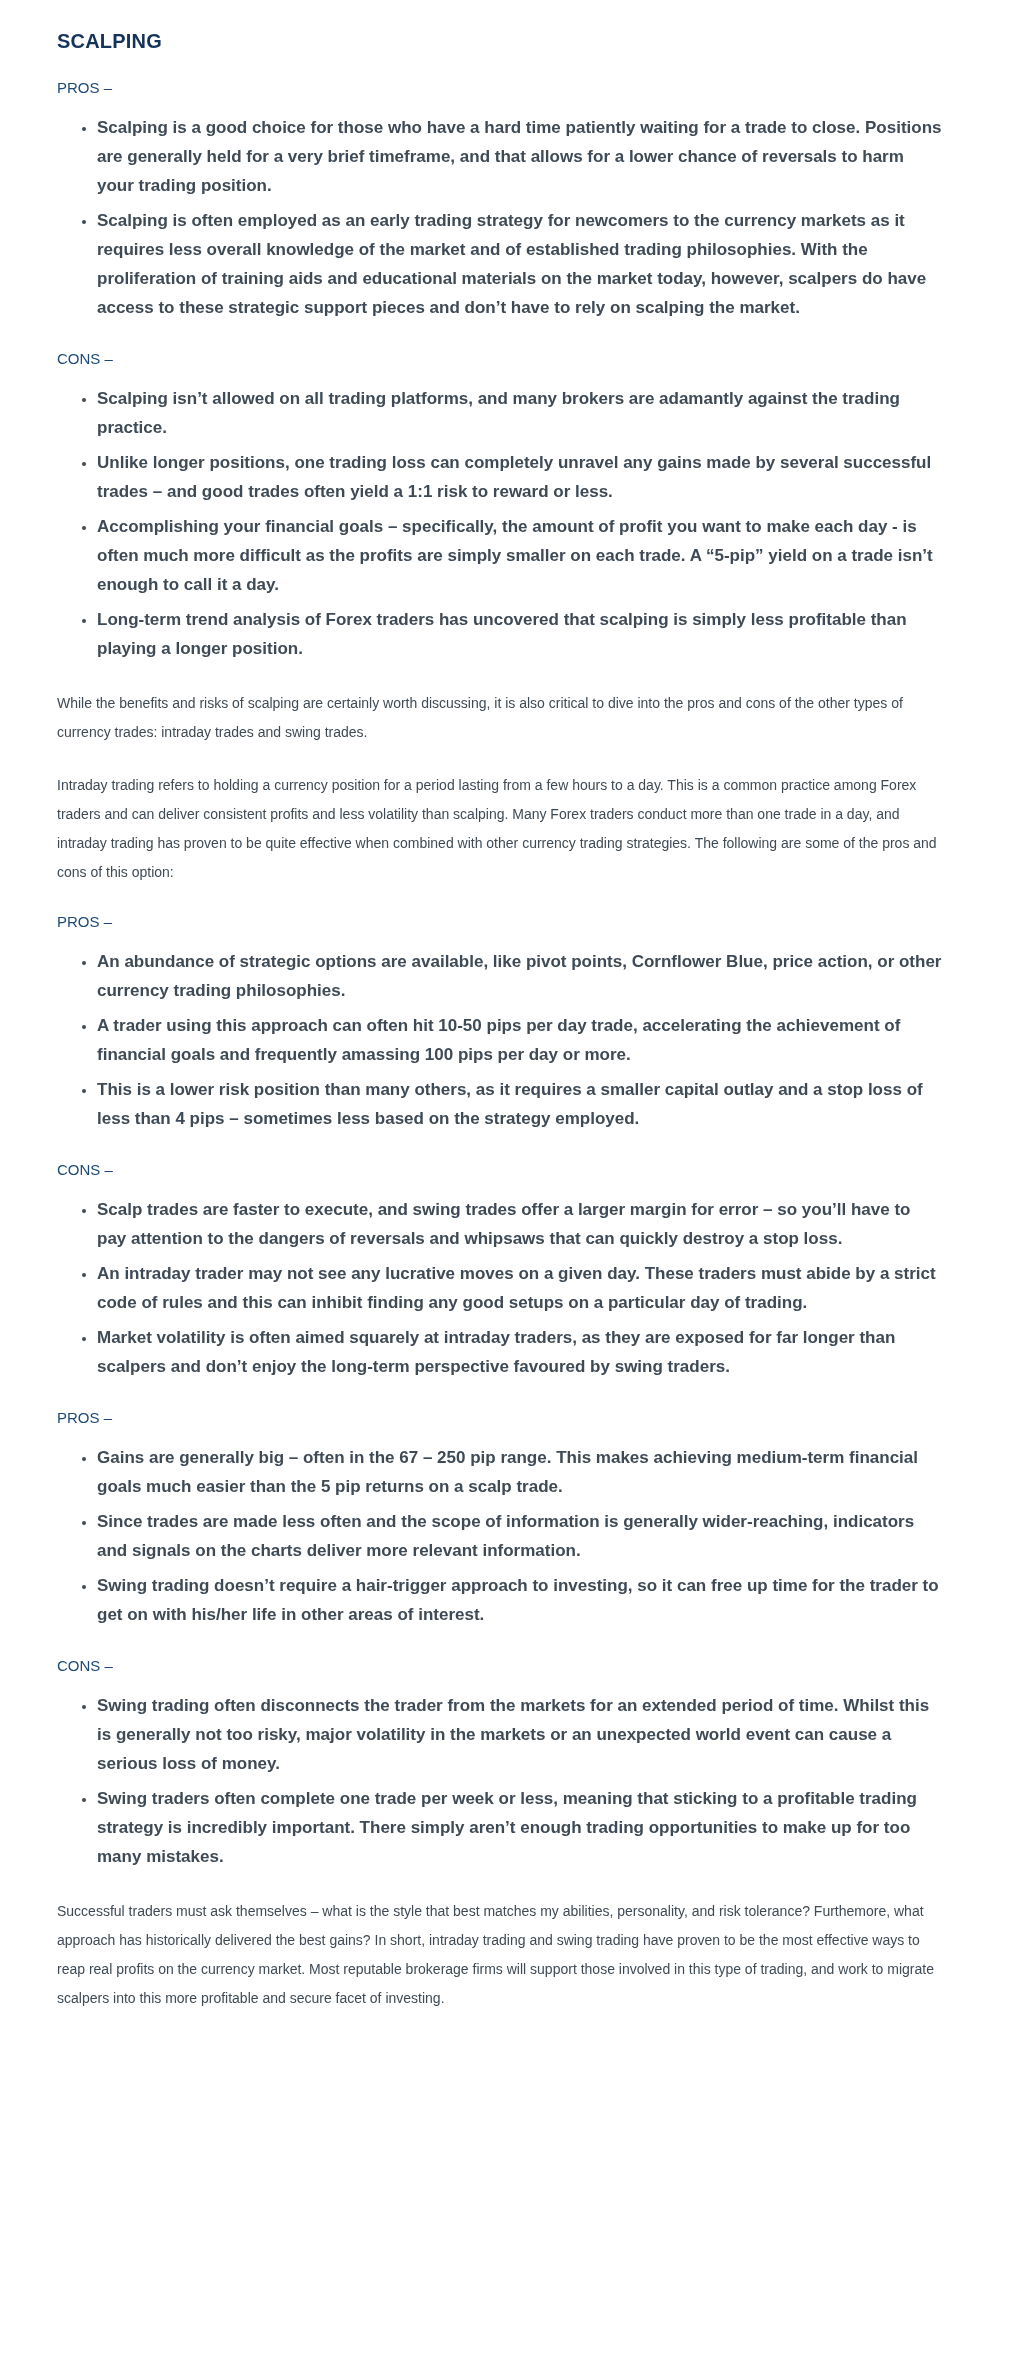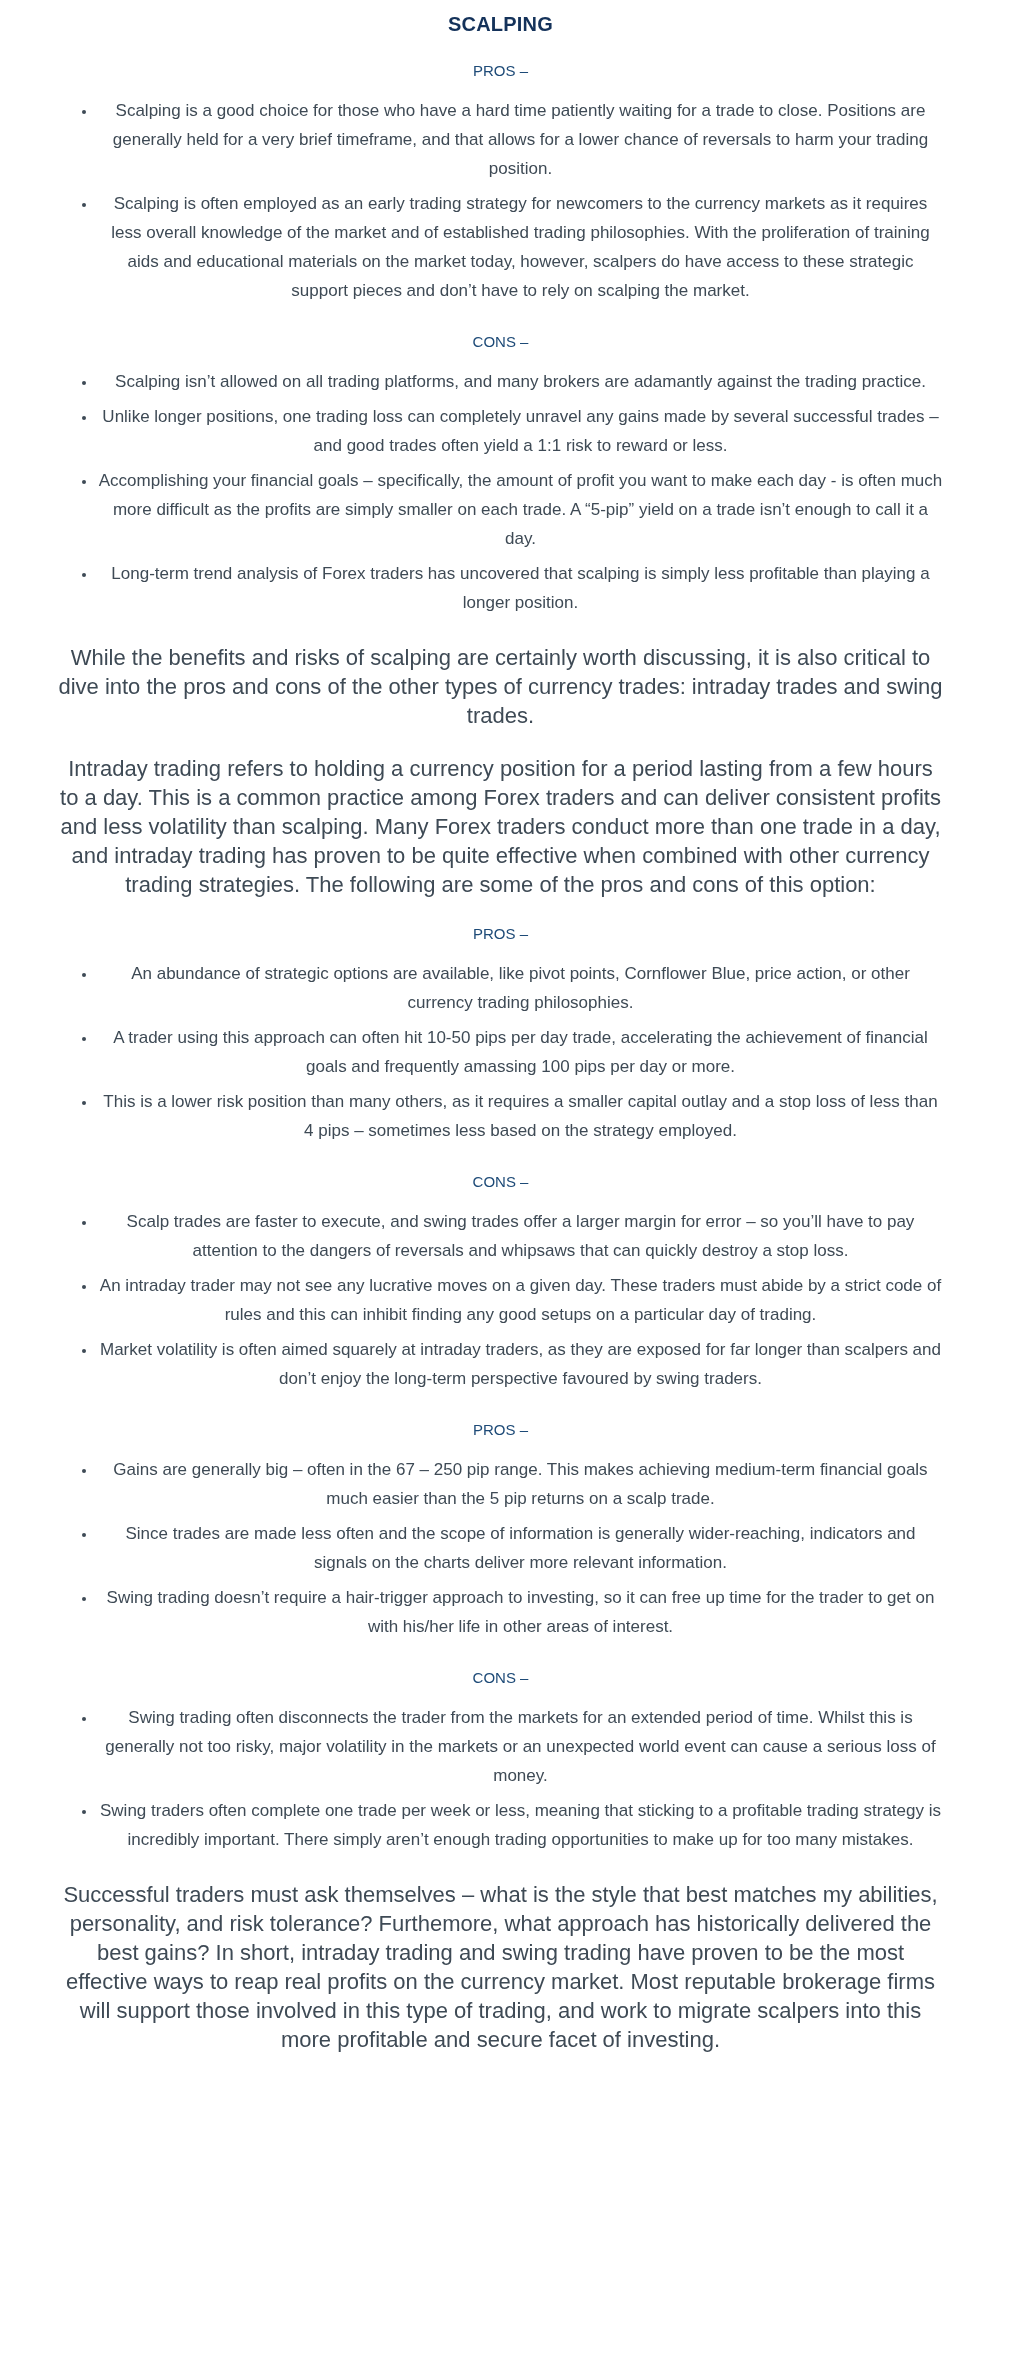--- a/index.html
+++ b/index.html
@@ -6,24 +6,23 @@
     margin: 0;
     padding: 0;
     background: #ffffff;
   }
   body {
     font-family: "Liberation Sans", sans-serif;
     color: #3e4a55;
     width: 1014px;
   }
   .article {
-    padding: 8px 70px 40px 57px;
+    padding: 25px 70px 40px 57px;
     box-sizing: border-box;
     width: 1014px;
-    text-align: center;
   }
   h2.section-heading {
     font-size: 20px;
     line-height: 24px;
     font-weight: 700;
     color: #14325a;
     letter-spacing: 0.2px;
     margin: 42px 0 20px 0;
   }
   h2.section-heading:first-child {
@@ -36,27 +35,28 @@
     margin: 24px 0 14px 0;
   }
   ul.pc-list {
     margin: 14px 0 26px 0;
     padding-left: 40px;
   }
   ul.pc-list li {
     font-size: 17px;
     line-height: 29px;
     margin-bottom: 6px;
+    font-weight: bold;
   }
   ul.pc-list li::marker {
     color: #3e4a55;
     font-size: 14px;
   }
   p.body-para {
-    font-size: 22px;
+    font-size: 14px;
     line-height: 29px;
     margin: 24px 0 24px 0;
   }
 </style>
 </head>
 <body>
 
 <article class="article">
 
   <h2 class="section-heading">SCALPING</h2>

